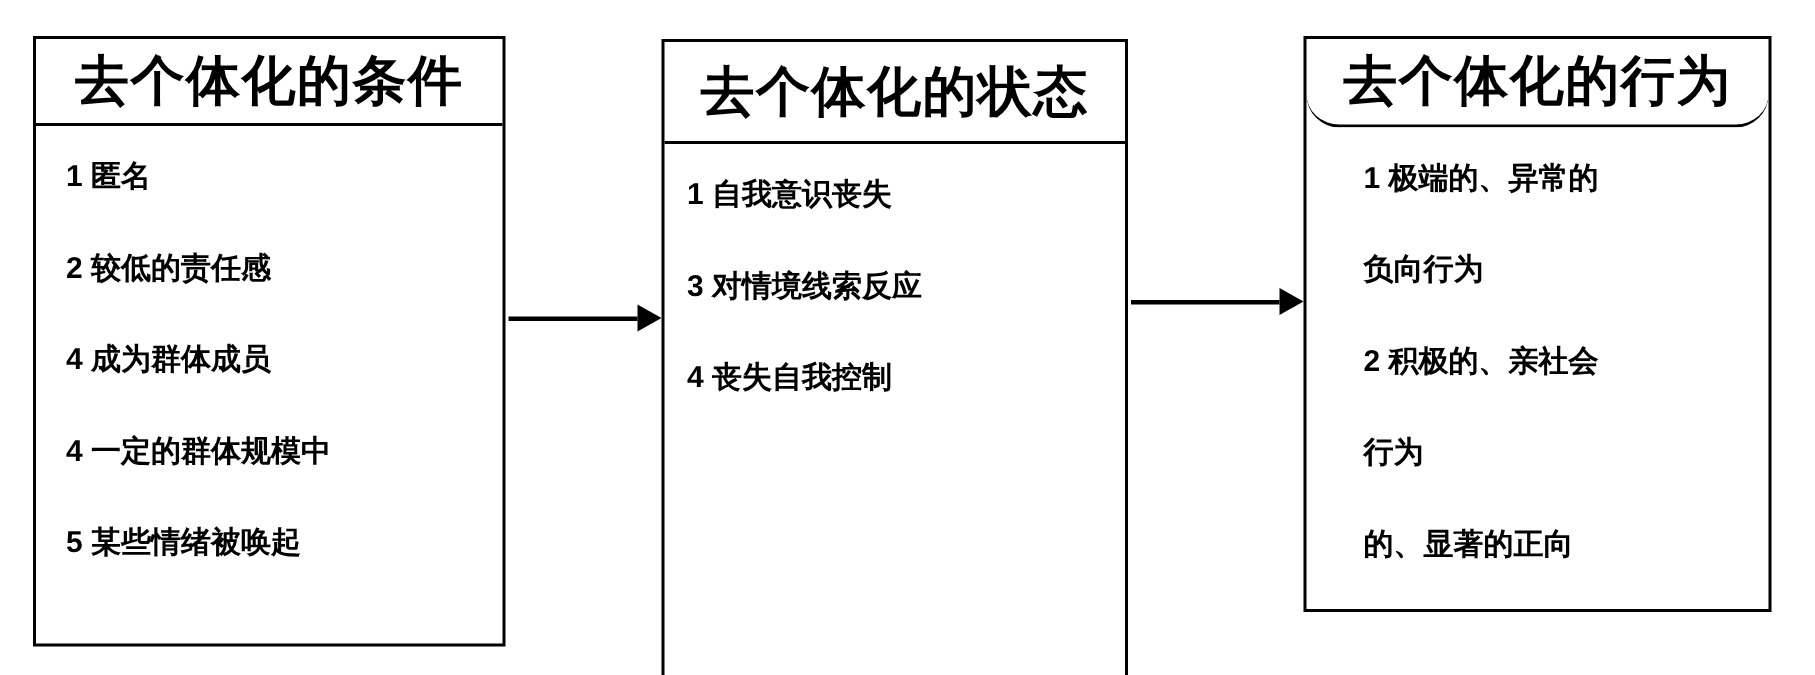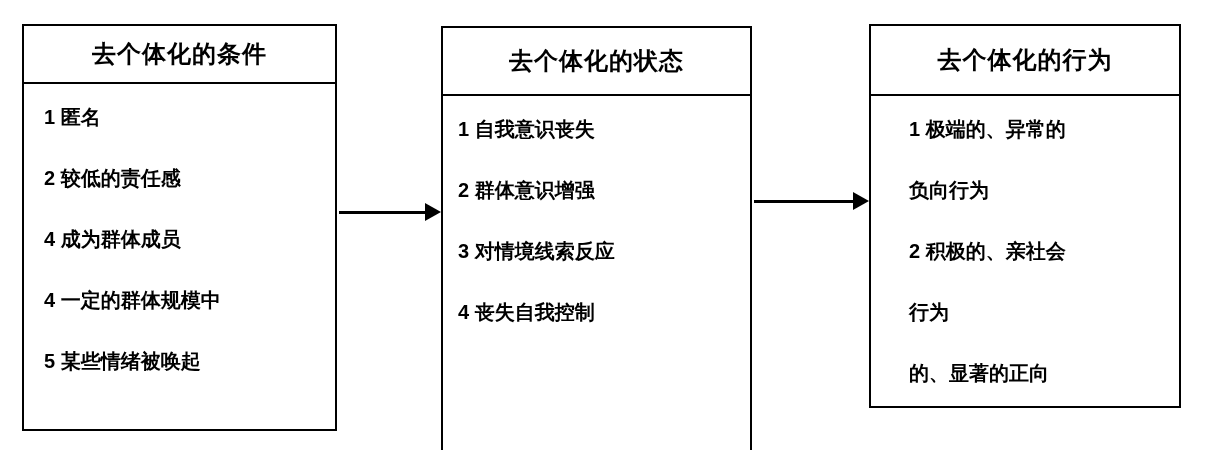--- a/index.html
+++ b/index.html
@@ -18,21 +18,21 @@
     position: absolute;
     border: 2px solid #000000;
     background: #ffffff;
     color: #000000;
   }
   .box-title {
     display: flex;
     align-items: center;
     justify-content: center;
     border-bottom: 2px solid #000000;
-    font-size: 24px;
+    font-size: 36px;
     font-weight: bold;
     letter-spacing: 1px;
     white-space: nowrap;
     color: #000000;
   }
   .box-body { padding-top: 3px; }
   .item {
     height: 61px;
     display: flex;
     align-items: center;
@@ -45,21 +45,21 @@
   #box2 .item { padding-left: 15px; }
   #box3 .item { padding-left: 38px; }
   #box3 .item.cont { }
 
   
   #box1 { left: 22px;  top: 24px; width: 315px; height: 407px; }
   #box1 .box-title { height: 58px; }
   #box2 { left: 441px; top: 26px; width: 311px; height: 444px; }
   #box2 .box-title { height: 68px; }
   #box3 { left: 869px; top: 24px; width: 312px; height: 384px; }
-  #box3 .box-title { height: 70px; }
+  #box3 .box-title { height: 59px; border-radius: 22px; }
 
   
   .arrow {
     position: absolute;
     display: flex;
     align-items: center;
     height: 20px;
   }
   .arrow-line {
     flex: 1;
@@ -93,21 +93,20 @@
 
   <div class="arrow" id="arrow1">
     <div class="arrow-line"></div>
     <div class="arrow-head"></div>
   </div>
 
   <div class="box" id="box2">
     <div class="box-title">去个体化的状态</div>
     <div class="box-body">
       <div class="item">1 自我意识丧失</div>
-      <div class="item">2 群体意识增强</div>
       <div class="item">3 对情境线索反应</div>
       <div class="item">4 丧失自我控制</div>
     </div>
   </div>
 
   <div class="arrow" id="arrow2">
     <div class="arrow-line"></div>
     <div class="arrow-head"></div>
   </div>
 

